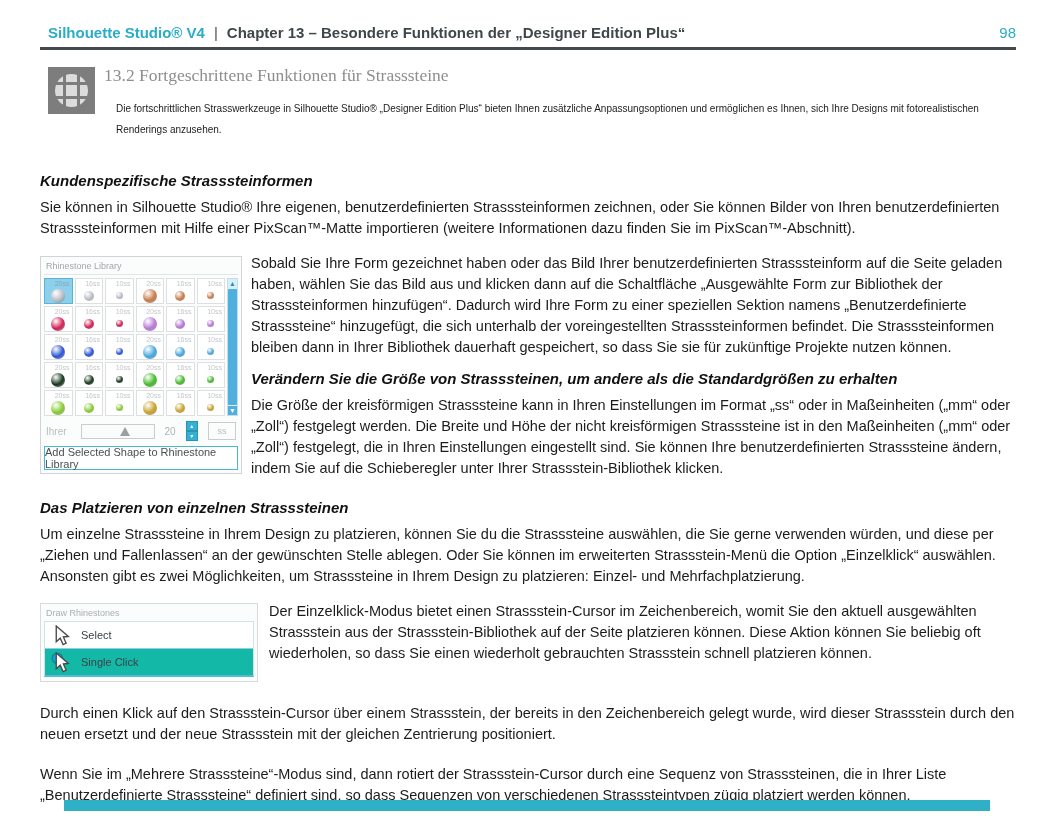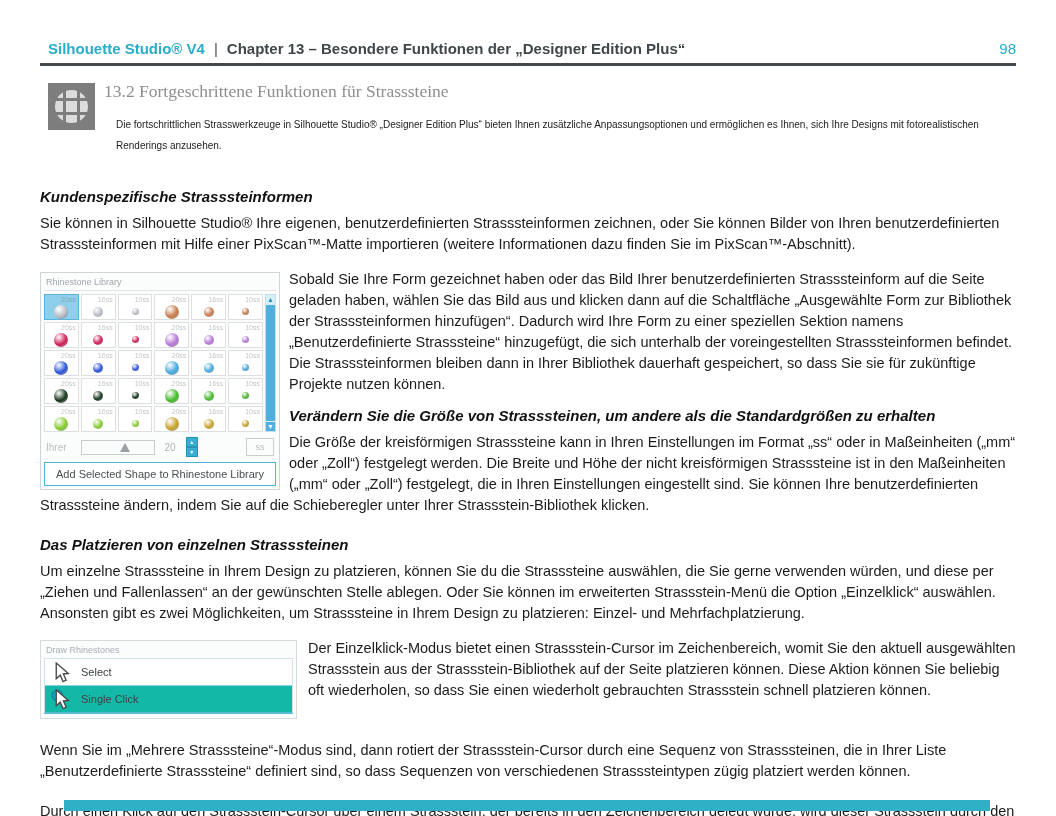--- a/index.html
+++ b/index.html
@@ -1,38 +1,38 @@
 <!DOCTYPE html>
 <html><head>
 <meta charset="utf-8">
 <style>
   html,body{margin:0;padding:0;background:#ffffff;}
   .page{position:relative;width:1056px;height:816px;background:#fff;overflow:hidden;
         font-family:"Liberation Sans","DejaVu Sans",sans-serif;color:#1c1c1c;}
   
-  .header{display:flex;align-items:baseline;padding:40px 40px 0 48px;}
+  .header{display:flex;align-items:baseline;padding:24px 40px 0 48px;}
   .brand{color:#29adc8;font-weight:bold;font-size:15px;white-space:nowrap;}
   .sep{color:#4a5053;margin:0 9px;font-size:15px;}
   .chapter{color:#40474a;font-size:15px;font-weight:600;white-space:nowrap;}
   .pagenum{margin-left:auto;color:#29adc8;font-size:15px;}
   .rule{height:3px;background:#43494c;margin:6px 40px 0 40px;}
   
   .section-row{display:flex;gap:9px;margin:15px 40px 0 48px;}
   .section-icon{flex:0 0 auto;width:47px;height:47px;margin-top:2px;}
   .section-title{margin:0 0 3px 0;font-size:17.5px;font-weight:400;color:#8e8e8e;font-family:Liberation Serif, serif;}
   .section-intro{margin:12px;font-size:10px;line-height:21px;}
   
   .content{padding:0 40px 0 40px;}
   h3.doc{margin:20px 0 0 0;font-size:15px;font-style:italic;font-weight:bold;color:#111;}
   p.doc{margin:8px 0 0 0;font-size:14.5px;line-height:21px;}
   .wrap-block{margin-top:14px;}
   .wrap-block:after{content:"";display:block;clear:both;}
   h3.inset{margin-top:12px;}
   
-  .lib-panel{float:left;width:240px;margin:3px 9px 2px 0;border:1px solid #cfd4d6;
+  .lib-panel{float:left;width:202px;margin:3px 9px 2px 0;border:1px solid #cfd4d6;
              background:#fbfcfc;padding:3px;box-sizing:border-box;}
   .panel-title{font-size:9px;color:#9fa8ae;padding:1px 2px 3px;border-bottom:1px solid #e2e6e8;margin-bottom:3px;}
   .lib-body{display:flex;}
   .lib-grid{display:grid;grid-template-columns:repeat(6,1fr);gap:2px;flex:1;}
   .cell{background:#fff;border:1px solid #dddfe0;height:26px;display:flex;flex-direction:column;align-items:center;box-sizing:border-box;}
   .cell.selected{background:#8ecfeb;border-color:#5ab4d8;}
   .cell-size{font-size:7px;line-height:8px;color:#c4c6c8;align-self:flex-end;padding:1px 2px 0 0;}
   .cell.selected .cell-size{color:#7fa8ba;}
   .dot{border-radius:50%;margin:auto;}
   .lib-scroll{width:11px;margin-left:2px;background:#d9eef7;border:1px solid #bfdfee;
@@ -46,21 +46,21 @@
   .slider-handle{position:absolute;left:54%;top:2px;width:0;height:0;
                  border-left:5px solid transparent;border-right:5px solid transparent;border-bottom:9px solid #9aa0a4;}
   .size-value{font-size:10px;color:#b0b4b6;margin-left:10px;}
   .stepper{display:flex;flex-direction:column;margin-left:10px;}
   .stepper span{font-size:6px;line-height:8px;width:10px;text-align:center;color:#fff;background:#35b0d2;border:1px solid #2694b4;}
   .unit-box{margin-left:auto;width:26px;height:16px;border:1px solid #c9cdcf;font-size:9px;color:#b9bdbf;
             display:flex;align-items:center;justify-content:center;}
   .add-btn{margin-top:5px;height:22px;border:1px solid #49b7cf;background:#fff;color:#4a4f52;
            font-size:11px;display:flex;align-items:center;justify-content:center;}
   
-  .draw-panel{float:left;width:257px;margin:2px 11px 2px 0;border:1px solid #d7dbdd;
+  .draw-panel{float:left;width:218px;margin:2px 11px 2px 0;border:1px solid #d7dbdd;
               background:#fbfcfc;padding:3px 3px 4px;box-sizing:border-box;}
   .draw-title{font-size:9px;color:#a7b0b5;padding:1px 2px 3px;}
   .draw-list{border:1px solid #cfe3ea;border-bottom:2px solid #56bcd4;background:#fff;}
   .draw-item{display:flex;align-items:center;gap:9px;height:26px;padding:0 6px;}
   .draw-item.sel{background:#14b8a6;border-top:1px solid #8fcfe6;}
   .draw-label{font-size:11px;color:#3c4246;}
   
   .footer-bar{position:absolute;left:64px;right:66px;bottom:5px;height:11px;background:#2fb0c7;}
 </style>
 </head>
@@ -269,19 +269,19 @@
                 <circle cx="6" cy="6" r="5" fill="#17a2c4" stroke="#0d7d99" stroke-width="1"></circle>
                 <path d="M5 1 L5 16 L8.8 12.6 L11.5 18.6 L14.4 17.3 L11.8 11.4 L16.5 11 Z" fill="#ffffff" stroke="#4a4a4a" stroke-width="1.3"></path>
               </svg>
               <span class="draw-label">Single Click</span>
             </div>
           </div>
       </div>
       <p class="doc" style="margin-top:4px;">Der Einzelklick-Modus bietet einen Strassstein-Cursor im Zeichenbereich, womit Sie den aktuell ausgewählten Strassstein aus der Strassstein-Bibliothek auf der Seite platzieren können. Diese Aktion können Sie beliebig oft wiederholen, so dass Sie einen wiederholt gebrauchten Strassstein schnell platzieren können.</p>
     </div>
 
+    <p class="doc" style="margin-top:19px;">Durch einen Klick auf den Strassstein-Cursor über einem Strassstein, der bereits in den Zeichenbereich gelegt wurde, wird dieser Strassstein durch den neuen ersetzt und der neue Strassstein mit der gleichen Zentrierung positioniert.</p>
     <p class="doc" style="margin-top:19px;">Wenn Sie im „Mehrere Strasssteine“-Modus sind, dann rotiert der Strassstein-Cursor durch eine Sequenz von Strasssteinen, die in Ihrer Liste „Benutzerdefinierte Strasssteine“ definiert sind, so dass Sequenzen von verschiedenen Strasssteintypen zügig platziert werden können.</p>
-    <p class="doc" style="margin-top:19px;">Durch einen Klick auf den Strassstein-Cursor über einem Strassstein, der bereits in den Zeichenbereich gelegt wurde, wird dieser Strassstein durch den neuen ersetzt und der neue Strassstein mit der gleichen Zentrierung positioniert.</p>
 
   </div>
 
   <div class="footer-bar"></div>
 </div>
 
 </body></html>

